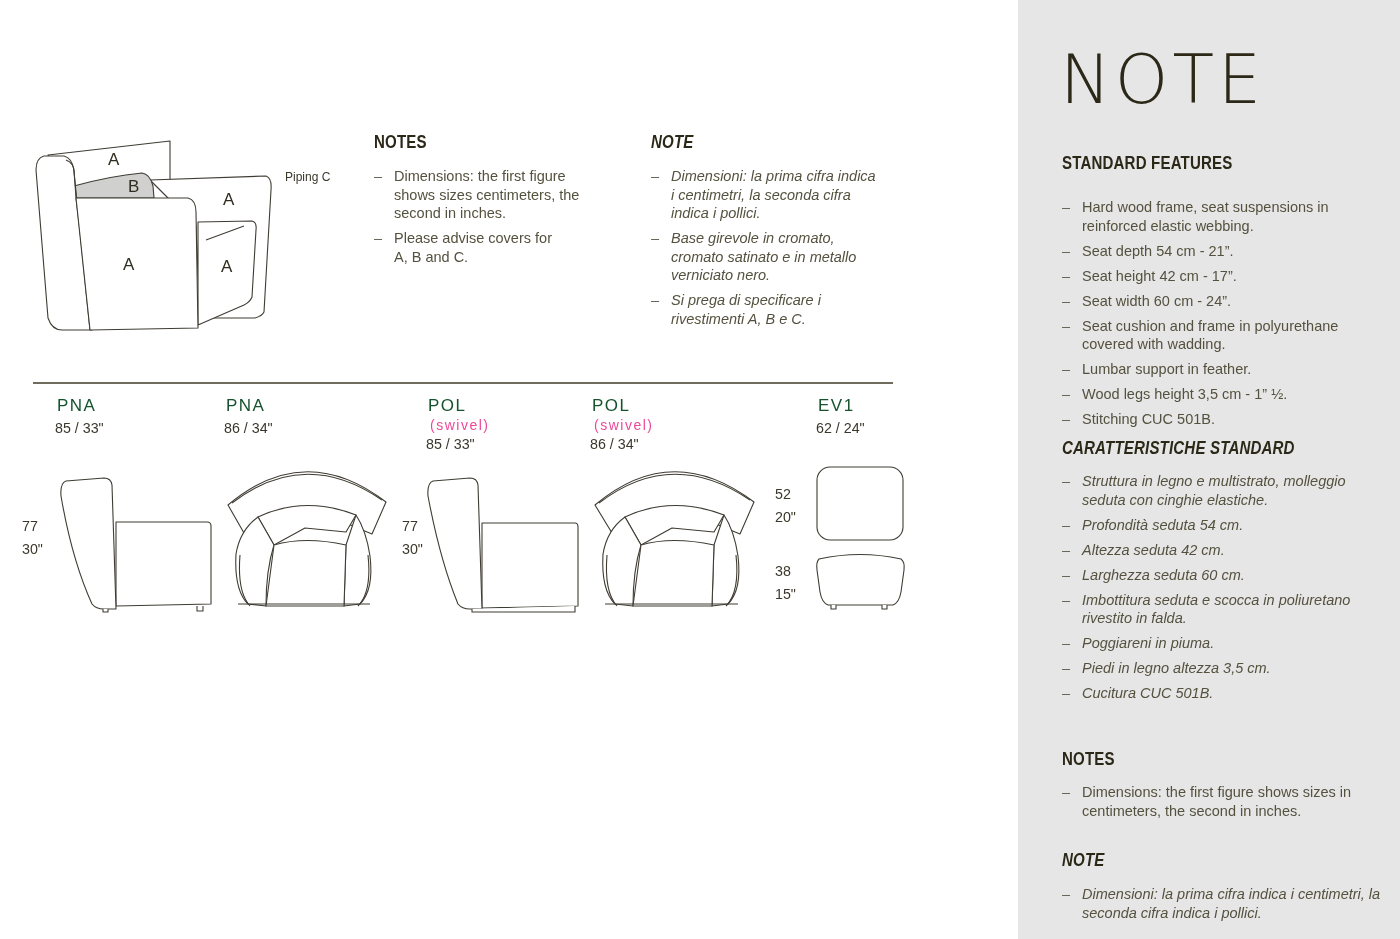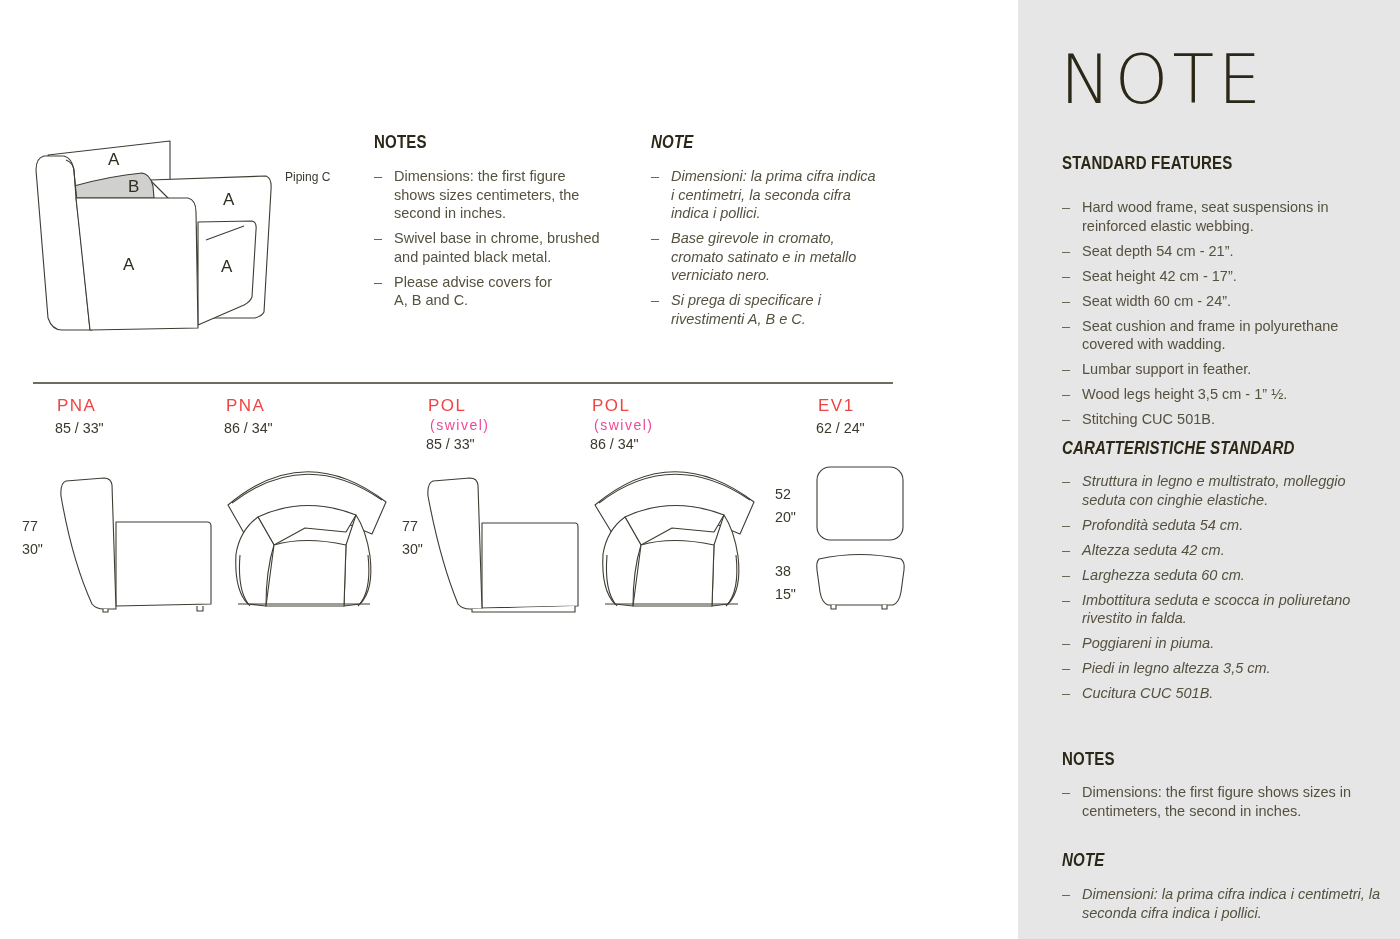--- a/index.html
+++ b/index.html
@@ -21,21 +21,21 @@
   .dash-list.it li { font-style: italic; }
 
   
   .divider { position: absolute; left: 33px; top: 382px; width: 860px; height: 2px; background: #6f6c5e; }
 
   .label-letter { position: absolute; font-size: 17px; color: #2f2c20; }
   .piping-label { position: absolute; left: 285px; top: 170px; font-size: 12px; color: #3b382b; }
 
   
   .model-head { position: absolute; }
-  .model-code { font-size: 17px; letter-spacing: 1.5px; color: #ef4444; line-height: 20px; }
+  .model-code { font-size: 17px; letter-spacing: 1.5px; color: #14532d; line-height: 20px; }
   .model-sub { font-size: 14px; letter-spacing: 1.5px; color: #ec4899; line-height: 18px; padding-left: 2px; }
   .model-dim { font-size: 15.5px; color: #3b382b; line-height: 20px; transform: scaleX(0.92); transform-origin: left center; white-space: nowrap; }
 
   .height-lbl { position: absolute; font-size: 15.5px; line-height: 23px; color: #3b382b; transform: scaleX(0.92); transform-origin: left center; }
 
   svg { position: absolute; overflow: visible; }
   svg .ln { fill: #ffffff; stroke: #3f3c33; stroke-width: 1.1; stroke-linejoin: round; }
   svg .ln-nf { fill: none; stroke: #3f3c33; stroke-width: 1.1; }
   svg .gr { fill: #d0d0cf; stroke: #3f3c33; stroke-width: 1.1; }
 </style>
@@ -108,21 +108,20 @@
 <div class="label-letter" style="left:128px;top:177px;">B</div>
 <div class="label-letter" style="left:223px;top:190px;">A</div>
 <div class="label-letter" style="left:123px;top:255px;">A</div>
 <div class="label-letter" style="left:221px;top:257px;">A</div>
 <div class="piping-label">Piping C</div>
 
 <div class="abs" style="left:374px; top:132px; width:250px;">
   <div class="h-section">NOTES</div>
   <ul class="dash-list" style="margin-top:14px;">
     <li style="width:210px;">Dimensions: the first figure shows sizes centimeters, the second in inches.</li>
-    <li style="width:240px;">Swivel base in chrome, brushed and painted black metal.</li>
     <li style="width:180px;">Please advise covers for A, B and C.</li>
   </ul>
 </div>
 
 <div class="abs" style="left:651px; top:132px; width:250px;">
   <div class="h-section it">NOTE</div>
   <ul class="dash-list it" style="margin-top:14px;">
     <li style="width:230px;">Dimensioni: la prima cifra indica i centimetri, la seconda cifra indica i pollici.</li>
     <li style="width:225px;">Base girevole in cromato, cromato satinato e in metallo verniciato nero.</li>
     <li style="width:190px;">Si prega di specificare i rivestimenti A, B e C.</li>

